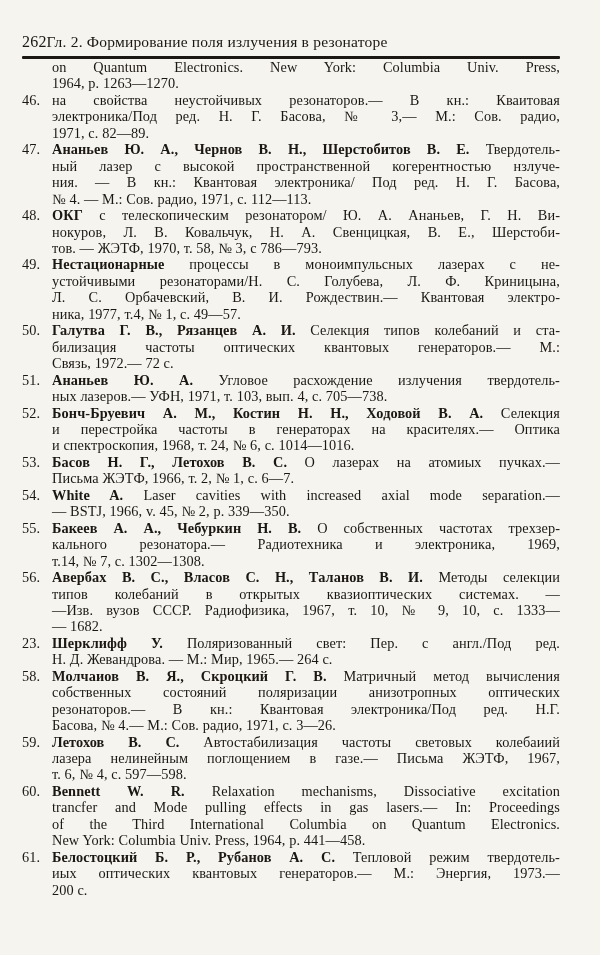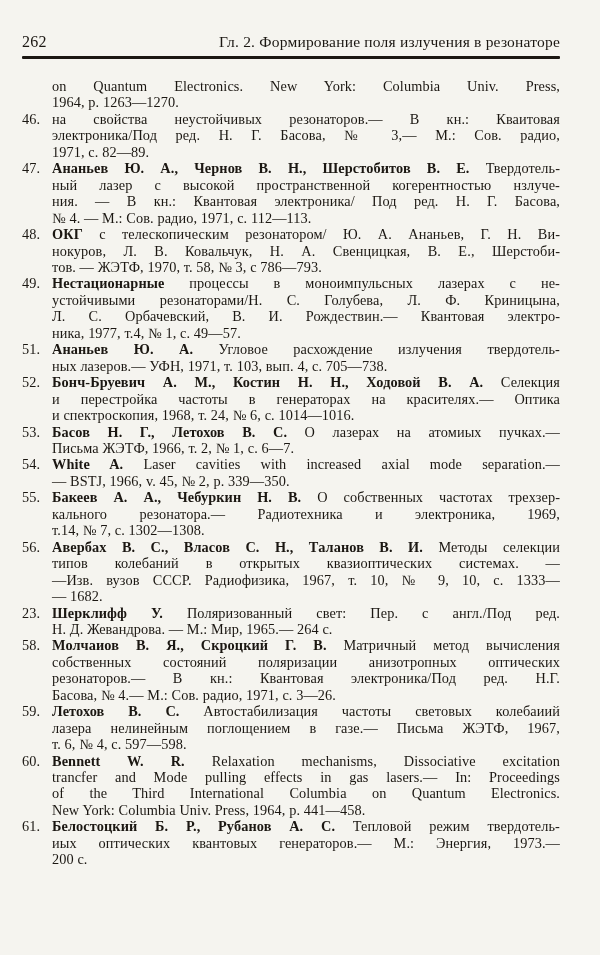--- a/index.html
+++ b/index.html
@@ -13,35 +13,34 @@
     background:var(--paper);
     color:var(--ink);
     font-family:"Liberation Serif","DejaVu Serif",serif;
     overflow:hidden;
   }
   .page{
     padding:33px 40px 0 22px;
   }
   .hdr{
     display:flex;
-    justify-content:space-between;
     align-items:baseline;
     font-size:15.5px;
     letter-spacing:.2px;
     font-family:Liberation Serif, serif;
   }
   .hdr .pgnum{font-size:16px;}
   .rule{
     height:3px;
     background:var(--ink);
     margin-top:5px;
     border-radius:1px;
   }
   .bib{
-    margin-top:19px;
+    margin-top:0;
     font-size:14.3px;
     line-height:16.45px;
     letter-spacing:.1px;
   }
   .carry{margin-left:30px;}
   .ref{display:flex;}
   .num{flex:0 0 30px;}
   .lines{flex:1;min-width:0;}
   .bline{
     text-align:justify;
@@ -96,20 +95,28 @@
         <div class="ref">
           <span class="num">49.</span>
           <div class="lines">
             <div class="bline"><b>Нестационарные</b> процессы в моноимпульсных лазерах с не-</div>
             <div class="bline">устойчивыми резонаторами/Н. С. Голубева, Л. Ф. Криницына,</div>
             <div class="bline">Л. С. Орбачевский, В. И. Рождествин.— Квантовая электро-</div>
             <div class="bline endline">ника, 1977, т.4, № 1, с. 49—57.</div>
           </div>
         </div>
         <div class="ref">
+          <span class="num">50.</span>
+          <div class="lines">
+            <div class="bline"><b>Галутва Г. В., Рязанцев А. И.</b> Селекция типов колебаний и ста-</div>
+            <div class="bline">билизация частоты оптических квантовых генераторов.— М.:</div>
+            <div class="bline endline">Связь, 1972.— 72 с.</div>
+          </div>
+        </div>
+        <div class="ref">
           <span class="num">51.</span>
           <div class="lines">
             <div class="bline"><b>Ананьев Ю. А.</b> Угловое расхождение излучения твердотель-</div>
             <div class="bline endline">ных лазеров.— УФН, 1971, т. 103, вып. 4, с. 705—738.</div>
           </div>
         </div>
         <div class="ref">
           <span class="num">52.</span>
           <div class="lines">
             <div class="bline"><b>Бонч-Бруевич А. М., Костин Н. Н., Ходовой В. А.</b> Селекция</div>

